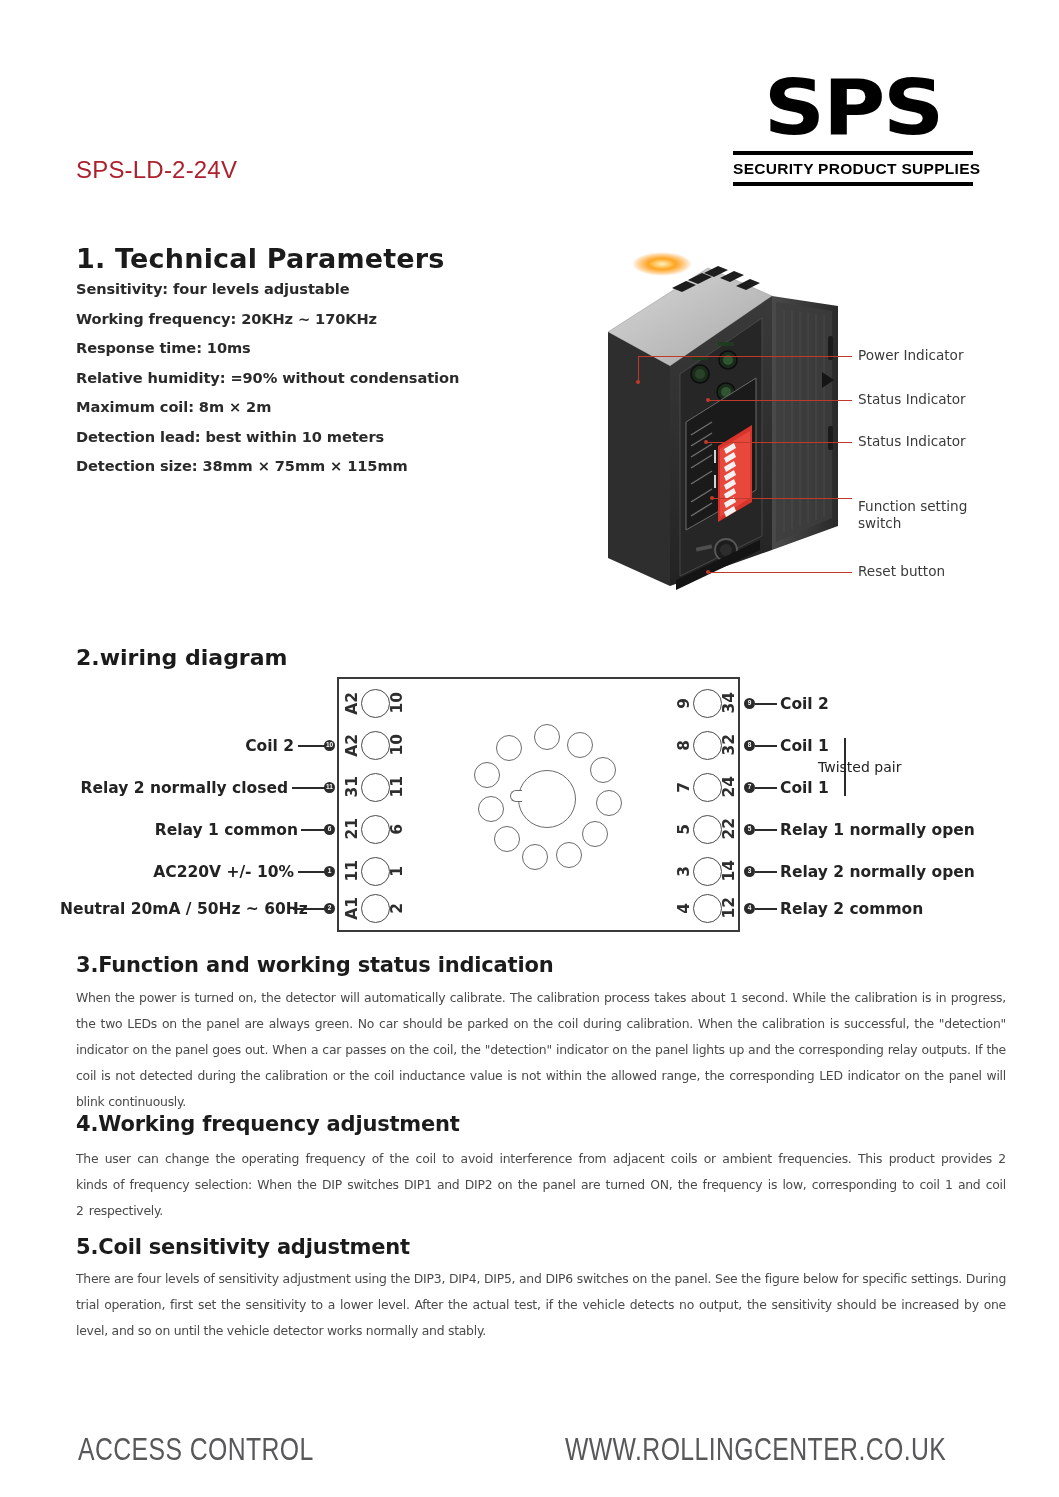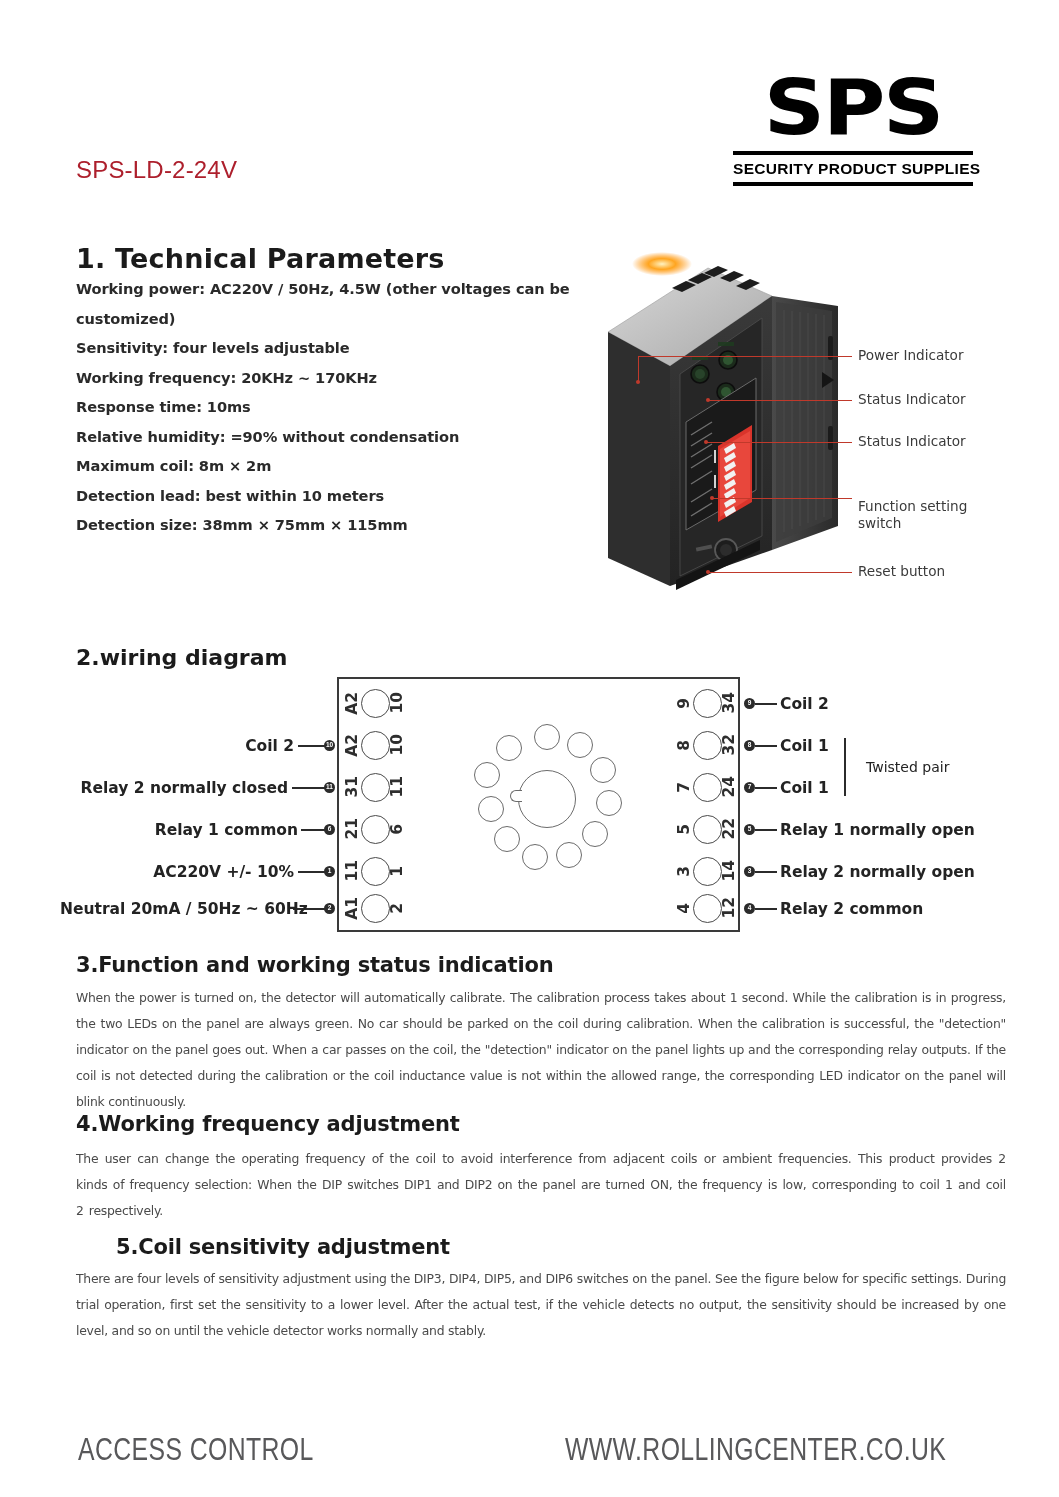--- a/index.html
+++ b/index.html
@@ -285,21 +285,20 @@
   <div class="logo-rule" id="logo-rule-top"></div>
   <div id="logo-tagline">SECURITY PRODUCT SUPPLIES</div>
   <div class="logo-rule" id="logo-rule-bottom"></div>
 </div>
 
 <div id="product-code">SPS-LD-2-24V</div>
 
 <div id="sec1-heading">1. Technical Parameters</div>
 
 <div id="spec-list">
-  <div class="spec-line wrap">Working power: AC220V / 50Hz, 4.5W (other voltages can be customized)</div>
   <div class="spec-line">Sensitivity: four levels adjustable</div>
   <div class="spec-line">Working frequency: 20KHz ~ 170KHz</div>
   <div class="spec-line">Response time: 10ms</div>
   <div class="spec-line">Relative humidity: =90% without condensation</div>
   <div class="spec-line">Maximum coil: 8m × 2m</div>
   <div class="spec-line">Detection lead: best within 10 meters</div>
   <div class="spec-line">Detection size: 38mm × 75mm × 115mm</div>
 </div>
 
 <div id="photo-area">
@@ -546,26 +545,26 @@
   <div class="lead-line" style="left:695px; top:236px; width:22px;"></div>
 
   <div class="term-label" style="left:720px; top:23px;">Coil 2</div>
   <div class="term-label" style="left:720px; top:65px;">Coil 1</div>
   <div class="term-label" style="left:720px; top:107px;">Coil 1</div>
   <div class="term-label" style="left:720px; top:149px;">Relay 1 normally open</div>
   <div class="term-label" style="left:720px; top:191px;">Relay 2 normally open</div>
   <div class="term-label" style="left:720px; top:228px;">Relay 2 common</div>
 
   <div id="twisted-bracket" style="left:784px; top:66px; height:58px;"></div>
-  <div id="twisted-label" style="left:806px; top:87px;">Twisted pair</div>
+  <div id="twisted-label" style="left:758px; top:87px;">Twisted pair</div>
 </div>
 
 <div class="sec-heading" style="left:76px; top:953px;">3.Function and working status indication</div>
 <div class="sec-body" style="left:76px; top:985px;">When the power is turned on, the detector will automatically calibrate. The calibration process takes about 1 second. While the calibration is in progress, the two LEDs on the panel are always green. No car should be parked on the coil during calibration. When the calibration is successful, the  "detection"  indicator on the panel goes out. When a car passes on the coil, the  "detection"  indicator on the panel lights up and the corresponding relay outputs. If the coil is not detected during the calibration or the coil inductance value is not within the allowed range, the corresponding LED indicator on the panel will blink continuously.</div>
 
 <div class="sec-heading" style="left:76px; top:1112px;">4.Working frequency adjustment</div>
 <div class="sec-body spaced" style="left:76px; top:1146px;">The user can change the operating frequency of the coil to avoid interference from adjacent coils or ambient frequencies. This product provides 2 kinds of frequency selection: When the DIP switches DIP1 and DIP2 on the panel are turned ON, the frequency is low, corresponding to coil 1 and coil 2 respectively.</div>
 
-<div class="sec-heading" style="left:76px; top:1235px;margin-left:40px;">5.Coil sensitivity adjustment</div>
+<div class="sec-heading" style="left:76px; top:1235px;">5.Coil sensitivity adjustment</div>
 <div class="sec-body" style="left:76px; top:1266px;">There are four levels of sensitivity adjustment using the DIP3, DIP4, DIP5, and DIP6 switches on the panel. See the figure below for specific settings. During trial operation, first set the sensitivity to a lower level. After the actual test, if the vehicle detects no output, the sensitivity should be increased by one level, and so on until the vehicle detector works normally and stably.</div>
 
 <div class="footer-text" id="footer-left">ACCESS CONTROL</div>
 <div class="footer-text" id="footer-right">WWW.ROLLINGCENTER.CO.UK</div>
 
 </body></html>

